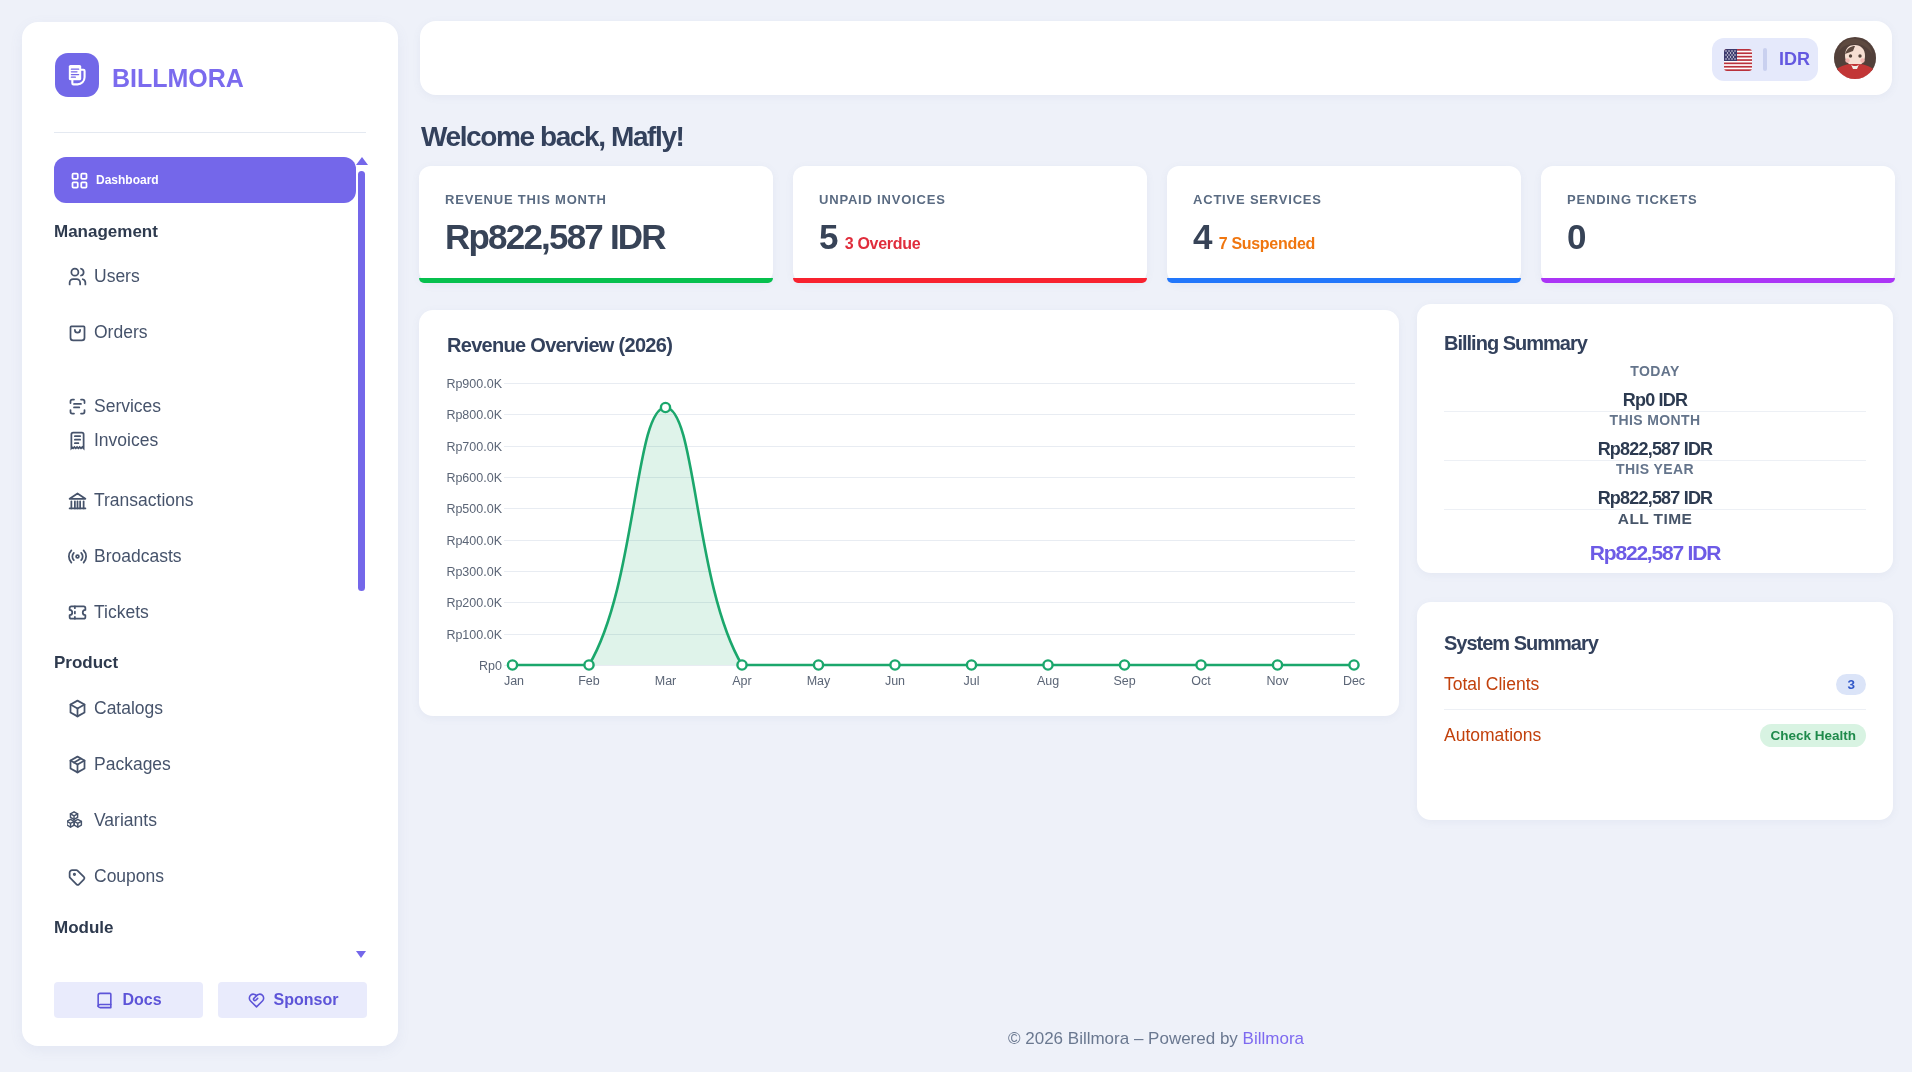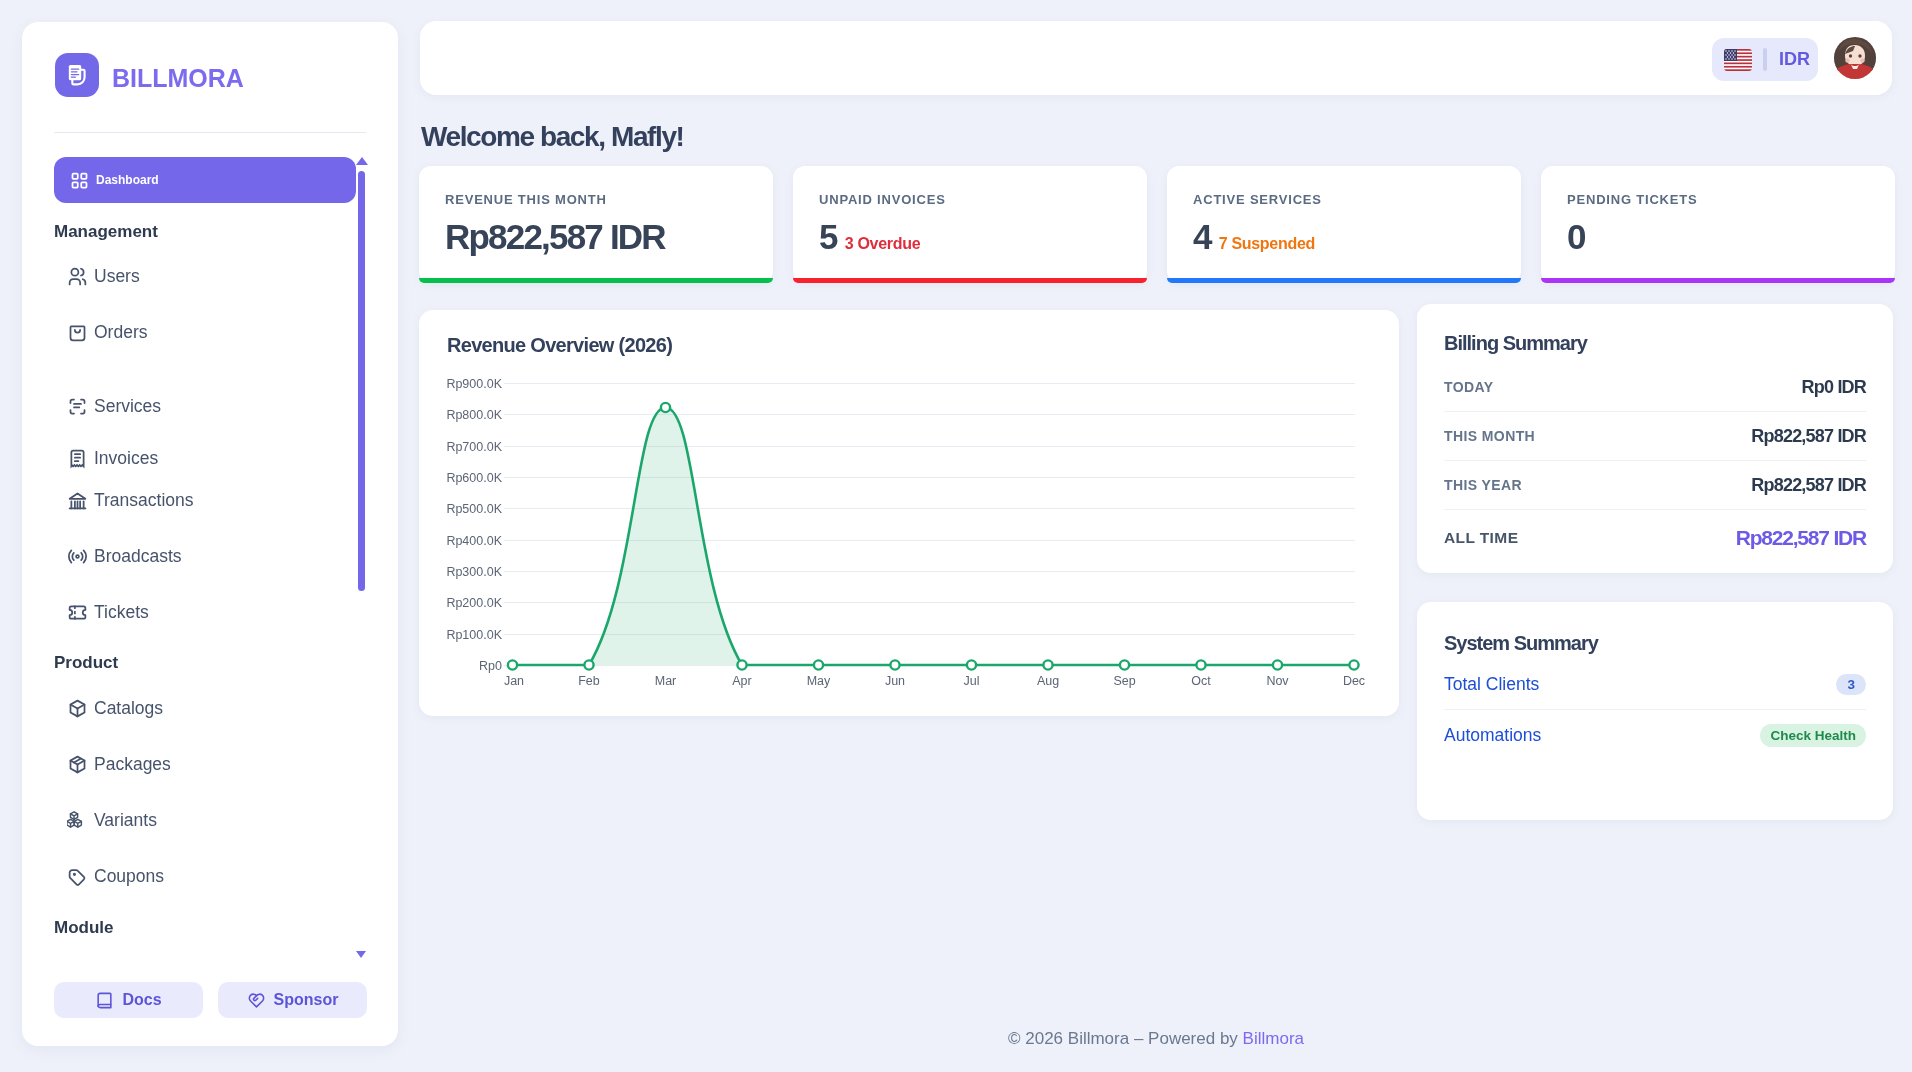--- a/index.html
+++ b/index.html
@@ -14,21 +14,21 @@
 #side-div { left:32px; top:110px; width:312px; height:1px; background:#e4e9f1; }
 #dash-btn { left:32px; top:135px; width:302px; height:46px; border-radius:12px; background:#7467ea; color:#fff; display:flex; align-items:center; font-size:12px; font-weight:bold; }
 #dash-btn svg { margin:0 6px 0 15px; }
 .sec-label { left:32px; font-size:17px; font-weight:bold; color:#2e3a4e; }
 .mitem { left:45px; width:260px; height:24px; display:flex; align-items:center; color:#46536b; font-size:17.5px; font-weight:500; }
 .mitem svg { margin-right:6px; flex:none; }
 .mic { width:21px; height:21px; fill:none; stroke:#46536b; stroke-width:2; stroke-linecap:round; stroke-linejoin:round; }
 #sbar { left:336px; top:149px; width:7px; height:420px; background:#7467ea; border-radius:4px; }
 .tri-up { left:334px; top:135px; width:0; height:0; border-left:6px solid transparent; border-right:6px solid transparent; border-bottom:8px solid #7467ea; }
 .tri-dn { left:334px; top:929px; width:0; height:0; border-left:5px solid transparent; border-right:5px solid transparent; border-top:7px solid #7467ea; }
-.sbtn { top:960px; width:149px; height:36px; border-radius:10px; background:#e9ebfc; color:#5d54d8; font-size:16px; font-weight:bold; display:flex; align-items:center; justify-content:center; gap:8px; }
+.sbtn { top:960px; width:149px; height:36px; border-radius:4px; background:#e9ebfc; color:#5d54d8; font-size:16px; font-weight:bold; display:flex; align-items:center; justify-content:center; gap:8px; }
 
 
 #topbar { left:420px; top:21px; width:1472px; height:74px; border-radius:16px; background:#fff; box-shadow:0 2px 8px rgba(100,116,160,0.07); }
 #searchbox { left:22px; top:17px; width:394px; height:38px; border-radius:12px; background:#f0f3fa; display:flex; align-items:center; }
 #searchbox .ph { color:#9aa5b5; font-size:16px; margin-left:10px; }
 .kbd { background:#fff; border-radius:6px; color:#5a6779; font-size:11.5px; font-weight:bold; height:21px; display:flex; align-items:center; padding:0 7px; box-shadow:0 1px 2px rgba(0,0,0,0.06); }
 #langpill { left:1292px; top:17px; width:106px; height:43px; border-radius:12px; background:#e5e9fb; display:flex; align-items:center; }
 #avatar { left:1414px; top:16px; width:42px; height:42px; border-radius:50%; overflow:hidden; background:#d8c9bd; }
 
 
@@ -38,25 +38,25 @@
 .stat .val { margin-top:10px; font-size:35px; font-weight:bold; color:#374357; letter-spacing:-1.8px; }
 .stat .sub { font-size:16px; font-weight:bold; margin-left:8px; letter-spacing:-0.3px; }
 .statbar { position:absolute; left:0; bottom:0; width:100%; height:5px; border-radius:0 0 12px 12px; }
 
 #chartcard { left:419px; top:310px; width:980px; height:406px; }
 #charttitle { left:28px; top:24px; font-size:20px; font-weight:bold; color:#33415c; position:absolute; letter-spacing:-0.7px; }
 
 #billing { left:1417px; top:304px; width:476px; height:269px; }
 #system  { left:1417px; top:602px; width:476px; height:218px; }
 .ctitle { font-size:20px; font-weight:bold; color:#33415c; letter-spacing:-1px; }
-.brow { display:flex; justify-content:space-between; align-items:center; }
+.brow { display:flex; justify-content:space-between; align-items:center;flex-direction:column; }
 .brow .bl { font-size:14px; font-weight:bold; color:#64748b; letter-spacing:0.4px; }
 .brow .bv { font-size:18px; font-weight:bold; color:#2c3a50; letter-spacing:-0.8px; }
 .srow { display:flex; justify-content:space-between; align-items:center; }
-.srow .sl { font-size:17.5px; color:#1d4ed8; }
+.srow .sl { font-size:17.5px; color:#c2410c; }
 .pill { border-radius:999px; font-weight:bold; }
 
 #footer { left:419px; top:1029px; width:1474px; text-align:center; font-size:17px; color:#6a7890; }
 #footer b { color:#7e6af0; font-weight:normal; }
 </style>
 </head>
 <body>
 
 <div id="sidebar" class="abs">
   <div id="logo-sq" class="abs">
@@ -103,21 +103,21 @@
   <div class="abs mitem" style="top:372px;">
     <svg class="mic" viewBox="0 0 24 24">
         <path d="M4 8V6a2 2 0 0 1 2-2h2"></path>
         <path d="M4 16v2a2 2 0 0 0 2 2h2"></path>
         <path d="M16 4h2a2 2 0 0 1 2 2v2"></path>
         <path d="M16 20h2a2 2 0 0 0 2-2v-2"></path>
         <path d="M8 9h8"></path>
         <path d="M8 13h6"></path>
       </svg>
     Services</div>
-  <div class="abs mitem" style="top:424px;">
+  <div class="abs mitem" style="top:406px;">
     <svg class="mic" viewBox="0 0 24 24">
         <path d="M5 21V5a2 2 0 0 1 2-2h10a2 2 0 0 1 2 2v16l-1.5-1.5L16 21l-1.5-1.5L13 21l-1.5-1.5L10 21l-1.5-1.5L7 21l-1-1z" stroke-linejoin="miter"></path>
         <path d="M9 7h6"></path>
         <path d="M9 11h6"></path>
         <path d="M9 15h4"></path>
       </svg>
     Invoices</div>
   <div class="abs mitem" style="top:466px;">
     <svg class="mic" viewBox="0 0 24 24">
         <path d="M3 21h18"></path>

